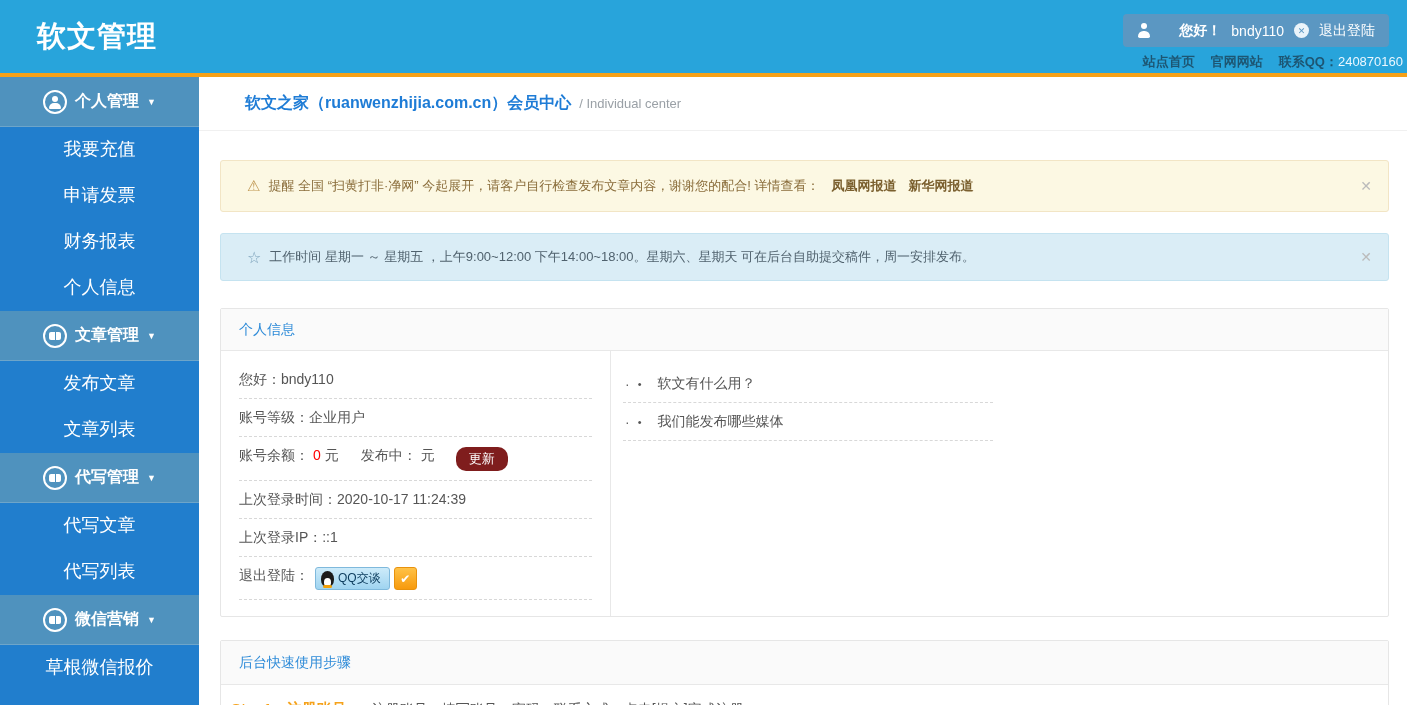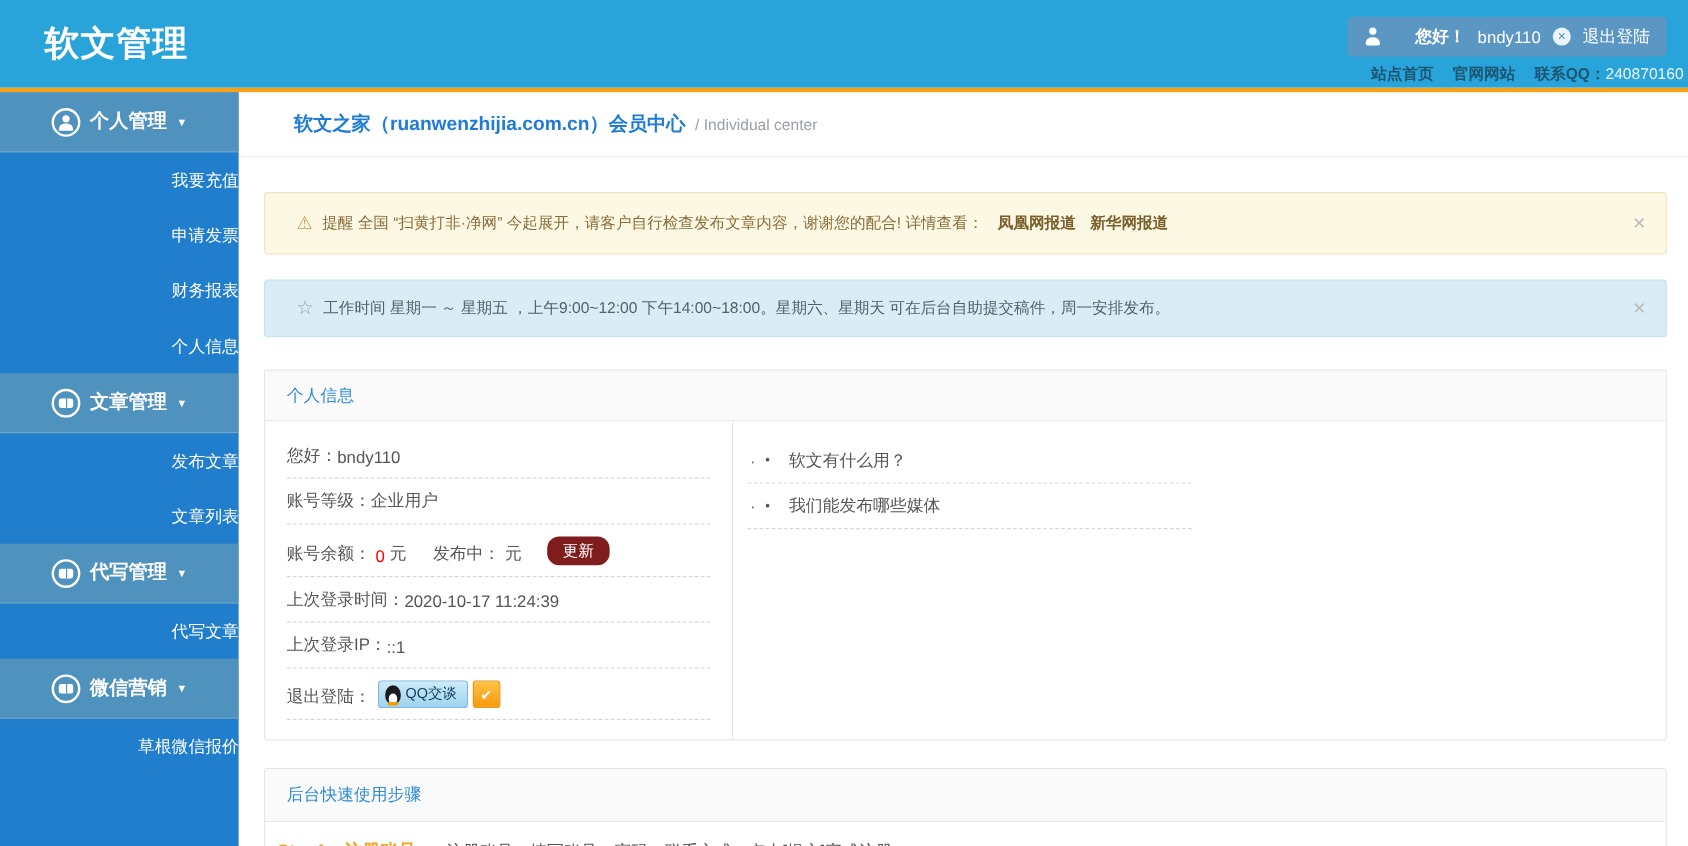--- a/index.html
+++ b/index.html
@@ -24,21 +24,21 @@
   .top-links .dark { color:#1D5673; cursor:pointer; }
   .top-links .qq { color:#1D5673; }
   .top-links .qq b { color:#EAF7FF; font-weight:normal; }
   .orange-bar { height:4px; background:#F6A117; }
 
   
   .body-wrap { display:flex; height:628px; }
   .sidebar { width:199px; background:#217ECD; flex:none; }
   .sb-group { height:50px; background:#4F92BE; display:flex; align-items:center; justify-content:center; gap:8px;
     color:#fff; font-size:16px; font-weight:bold; border-bottom:1px solid rgba(255,255,255,0.18); cursor:pointer; }
-  .sb-item { height:46px; line-height:46px; text-align:right; color:#fff; font-size:14px; cursor:pointer; }
+  .sb-item { height:46px; line-height:46px; text-align:center; color:#fff; font-size:18px; cursor:pointer;font-family:Liberation Mono, monospace; }
   .ring { position:relative; width:24px; height:24px; border:2px solid #fff; border-radius:50%; flex:none; }
   .icon-person::before { content:""; position:absolute; top:4px; left:7px; width:6px; height:6px; background:#fff; border-radius:50%; }
   .icon-person::after { content:""; position:absolute; bottom:3px; left:4px; width:12px; height:6px; background:#fff; border-radius:5px 5px 1px 1px; }
   .icon-book::before { content:""; position:absolute; top:6px; left:4px; width:12px; height:8px; background:#fff; border-radius:2px; }
   .icon-book::after { content:""; position:absolute; top:6px; left:9.5px; width:1px; height:8px; background:#4F92BE; }
   .sb-caret { font-size:9px; }
 
   
   .content { flex:1; background:#fff; overflow:hidden; }
   .crumb-bar { height:54px; display:flex; align-items:center; padding-left:46px; gap:8px; border-bottom:1px solid #F0F0F0; }
@@ -53,21 +53,21 @@
   .notice-info { height:48px; background:#DAEDF6; border:1px solid #C5E3F0; color:#50626E; margin-bottom:27px; }
   .star-icon { color:#7FA4BC; font-size:16px; }
   .close-x { position:absolute; right:16px; top:50%; transform:translateY(-50%); color:#BBBBBB; font-size:14px; font-weight:bold; cursor:pointer; }
 
   .panel { border:1px solid #E6E6E6; border-radius:2px; background:#fff; }
   .panel-head { height:42px; background:#FAFAFA; border-bottom:1px solid #E8E8E8; display:flex; align-items:center; padding-left:18px; }
   .panel-title { color:#2E8BD8; font-size:14px; }
   .panel-profile { margin-bottom:23px; }
   .panel-body { display:flex; min-height:250px; }
   .col-left { width:390px; flex:none; padding:10px 18px 16px 18px; border-right:1px solid #E8E8E8; }
-  .prow { display:flex; align-items:flex-end; padding:10px 0 9px; border-bottom:1px dashed #D8D8D8;
+  .prow { display:flex; align-items:flex-start; padding:10px 0 9px; border-bottom:1px dashed #D8D8D8;
     font-size:14px; color:#555; }
   .prow .red { color:#FF0000; margin:0 4px; }
   .gap-l { margin-left:22px; }
   .unit { margin-left:4px; }
   .btn-update { margin-left:21px; background:#7f1d1d; color:#fff; border:none; border-radius:10px;
     font-size:13px; font-weight:normal; padding:3px 13px; cursor:pointer; }
   .qq-badge { display:inline-flex; align-items:center; gap:4px; height:23px; margin-left:6px; padding:0 8px 0 5px;
     background:linear-gradient(#CDEBFA,#9FD4F0); border:1px solid #7FB9DC; border-radius:3px;
     font-size:12px; color:#0B3B5C; cursor:pointer; }
   .penguin { position:relative; width:13px; height:16px; background:#1B1B1B; border-radius:50% 50% 45% 45%; }
@@ -132,20 +132,21 @@
       </div>
       <div class="sb-item">发布文章</div>
       <div class="sb-item">文章列表</div>
 
       <div class="sb-group">
         <span class="ring icon-book"></span>
         <span>代写管理</span>
         <span class="sb-caret">▼</span>
       </div>
       <div class="sb-item">代写文章</div>
+      <div class="sb-item">代写列表</div>
 
       <div class="sb-group">
         <span class="ring icon-book"></span>
         <span>微信营销</span>
         <span class="sb-caret">▼</span>
       </div>
       <div class="sb-item">草根微信报价</div>
     </div>
 
     <div class="content">

